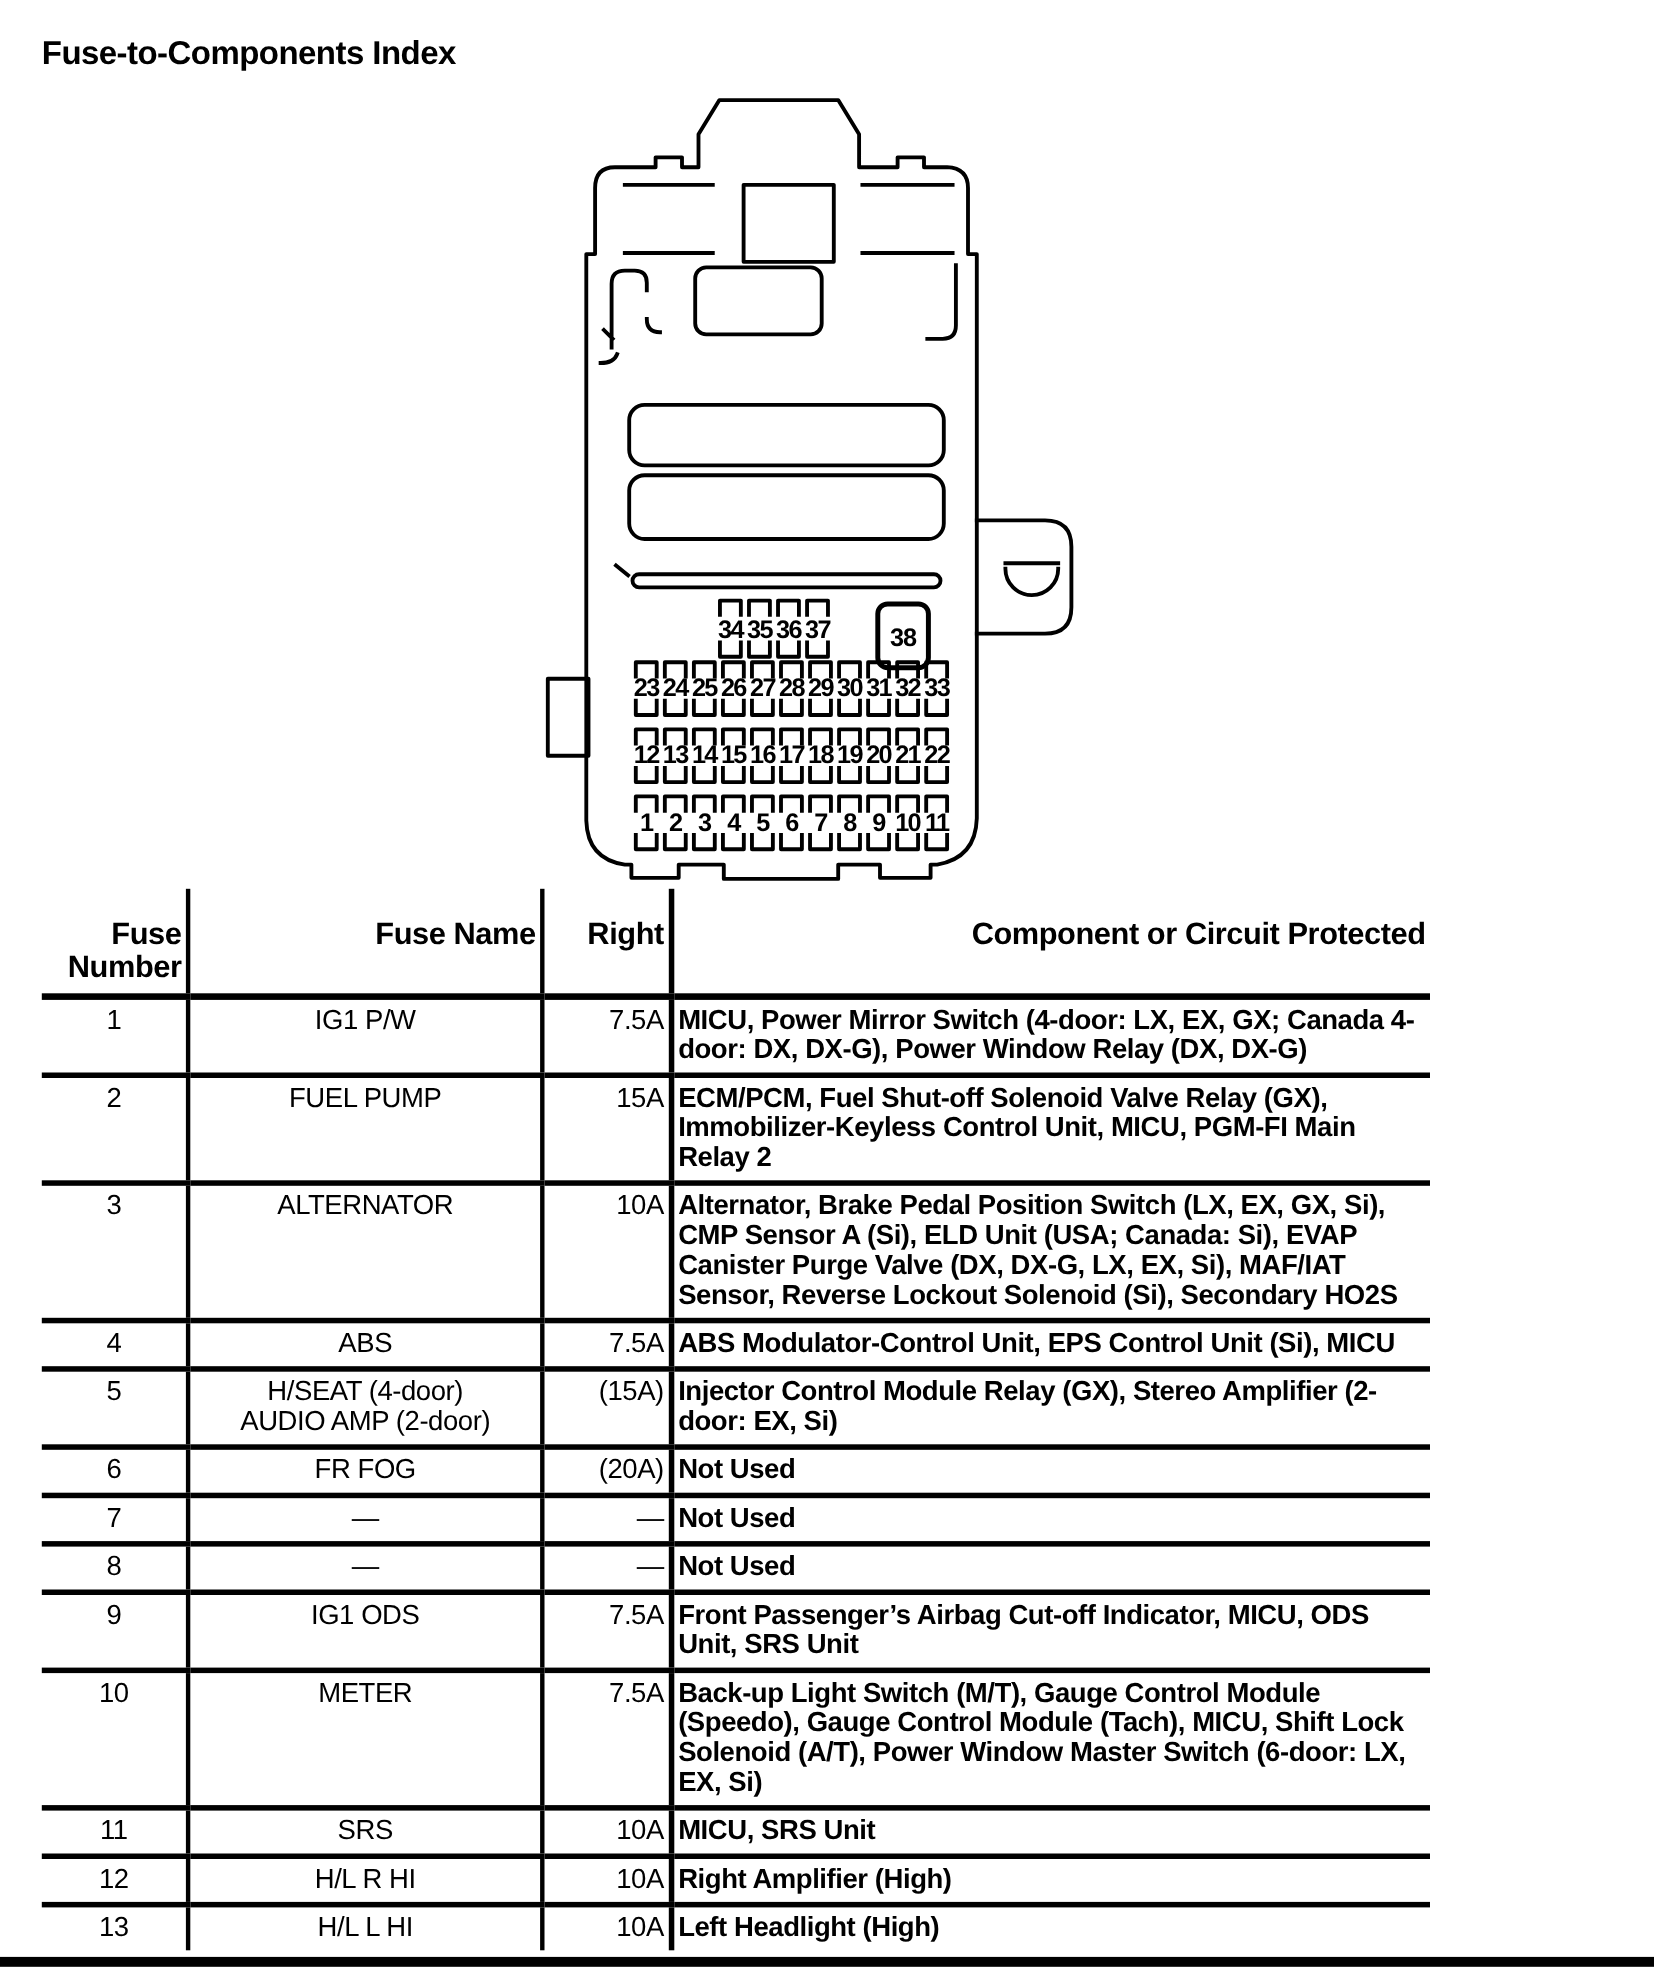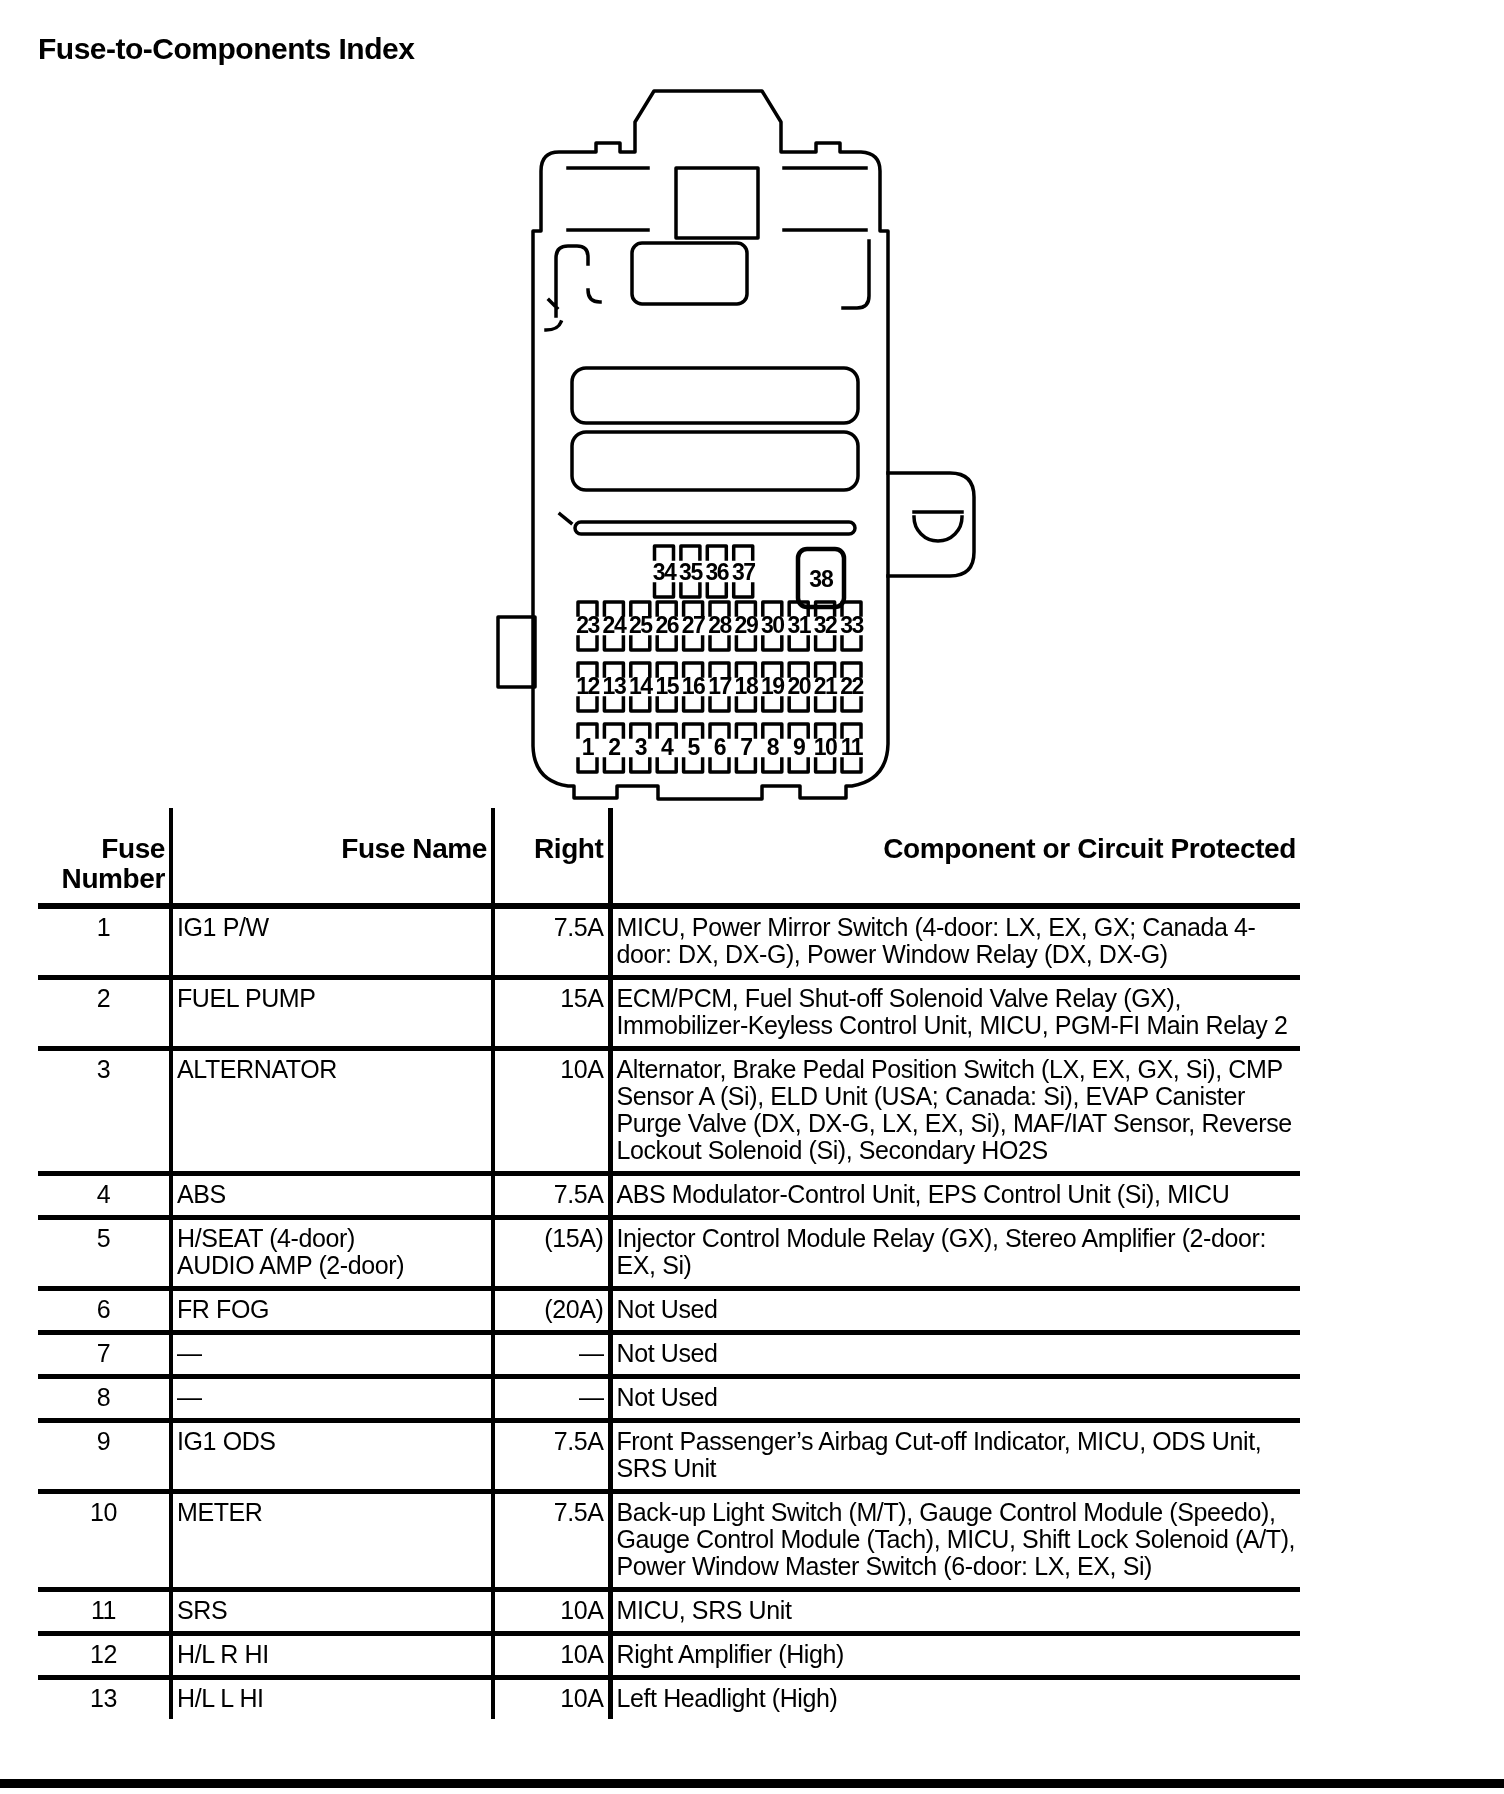--- a/index.html
+++ b/index.html
@@ -21,22 +21,22 @@
     vertical-align:top;font-size:25px;line-height:27px;letter-spacing:-0.4px;
     padding:5px 4px 7px 4px;overflow:hidden;
   }
   table.fuse-table th{
     font-weight:700;font-size:28px;line-height:30px;text-align:right;
     padding-top:26px;padding-bottom:9px;white-space:pre-line;
     border-bottom:6px solid #000;
   }
   table.fuse-table td{border-bottom:5px solid #000;}
   table.fuse-table tr:last-child td{border-bottom:none;}
-  .col-name,.col-amps{border-left:4px solid #000;}
-  .col-comp{border-left:5px solid #000;}
+  .col-name,.col-amps{border-left:4px solid #000;text-align:center;}
+  .col-comp{border-left:5px solid #000;font-weight:bold;}
   td.cell-number{text-align:center;}
   td.cell-name{padding-left:25px;white-space:pre-line;}
   td.cell-amps{text-align:right;}
   td.cell-comp{padding-left:16px;padding-right:4px;}
   .bottom-bar{position:absolute;left:0;top:1779px;width:1504px;height:9px;background:#000;}
 </style>
 </head>
 <body>
 
 <h1 class="page-title">Fuse-to-Components Index</h1>

